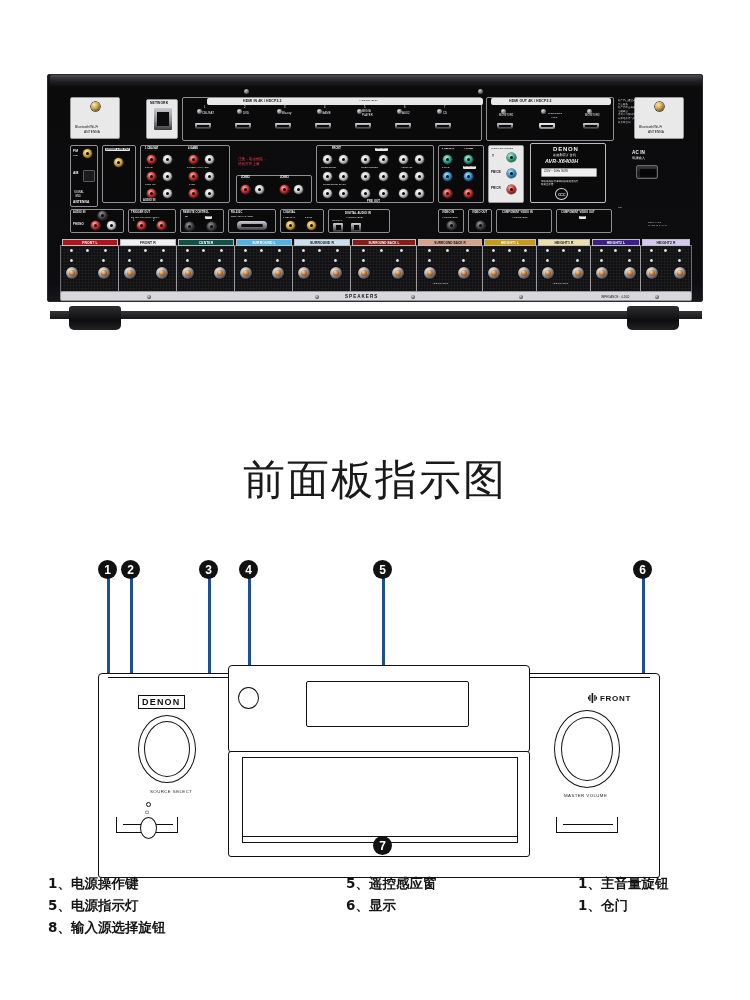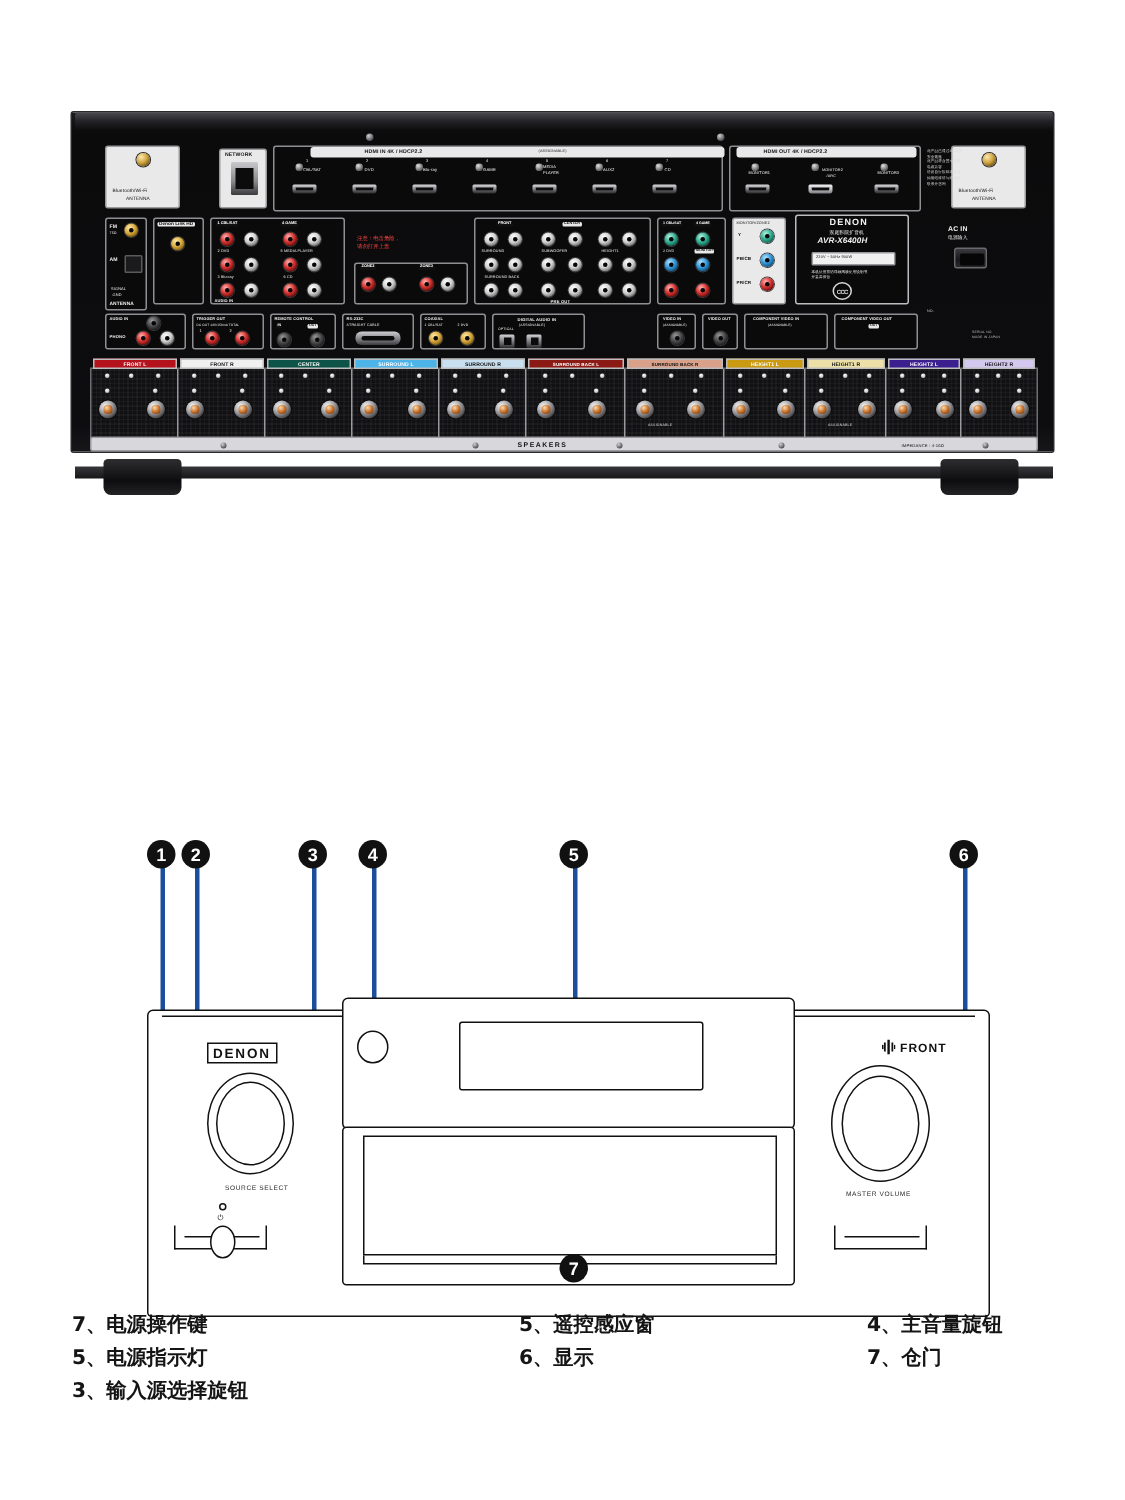--- a/index.html
+++ b/index.html
@@ -719,20 +719,21 @@
         <div class="screwhead" style="left:458px; top:2.5px; width:4px; height:4px;"></div>
         <div class="screwhead" style="left:594px; top:2.5px; width:4px; height:4px;"></div>
       </div>
 
       <div class="rear-botlip"></div>
     </div>
     <div class="foot l"></div>
     <div class="foot r"></div>
   </div>
 
+  <div class="title">前面板指示图</div>
 
   <div class="front-wrap">
 
     <div class="leader leader-v" style="left:47px; top:22px; width:2.5px; height:185px;"></div>
     <div class="leader leader-h" style="left:47px; top:205px; width:34px; height:2.5px;"></div>
 
     <div class="leader leader-v" style="left:70px; top:22px; width:2.5px; height:163px;"></div>
     <div class="leader leader-h" style="left:70px; top:183px; width:16px; height:2.5px;"></div>
 
     <div class="leader leader-v" style="left:148px; top:22px; width:2.5px; height:102px;"></div>
@@ -795,27 +796,27 @@
     <div class="bubble" style="left:61px;  top:5px;">2</div>
     <div class="bubble" style="left:139px; top:5px;">3</div>
     <div class="bubble" style="left:179px; top:5px;">4</div>
     <div class="bubble" style="left:313px; top:5px;">5</div>
     <div class="bubble" style="left:573px; top:5px;">6</div>
     <div class="bubble" style="left:313px; top:281px;">7</div>
   </div>
 
   <div class="legend">
     <div class="legend-col c1">
-      <div class="legend-item">7、电源操作键</div>
+      <div class="legend-item">1、电源操作键</div>
       <div class="legend-item">5、电源指示灯</div>
-      <div class="legend-item">3、输入源选择旋钮</div>
+      <div class="legend-item">8、输入源选择旋钮</div>
     </div>
     <div class="legend-col c2">
       <div class="legend-item">5、遥控感应窗</div>
       <div class="legend-item">6、显示</div>
     </div>
     <div class="legend-col c3">
-      <div class="legend-item">4、主音量旋钮</div>
-      <div class="legend-item">7、仓门</div>
+      <div class="legend-item">1、主音量旋钮</div>
+      <div class="legend-item">1、仓门</div>
     </div>
   </div>
 
 </div>
 
 </body></html>

